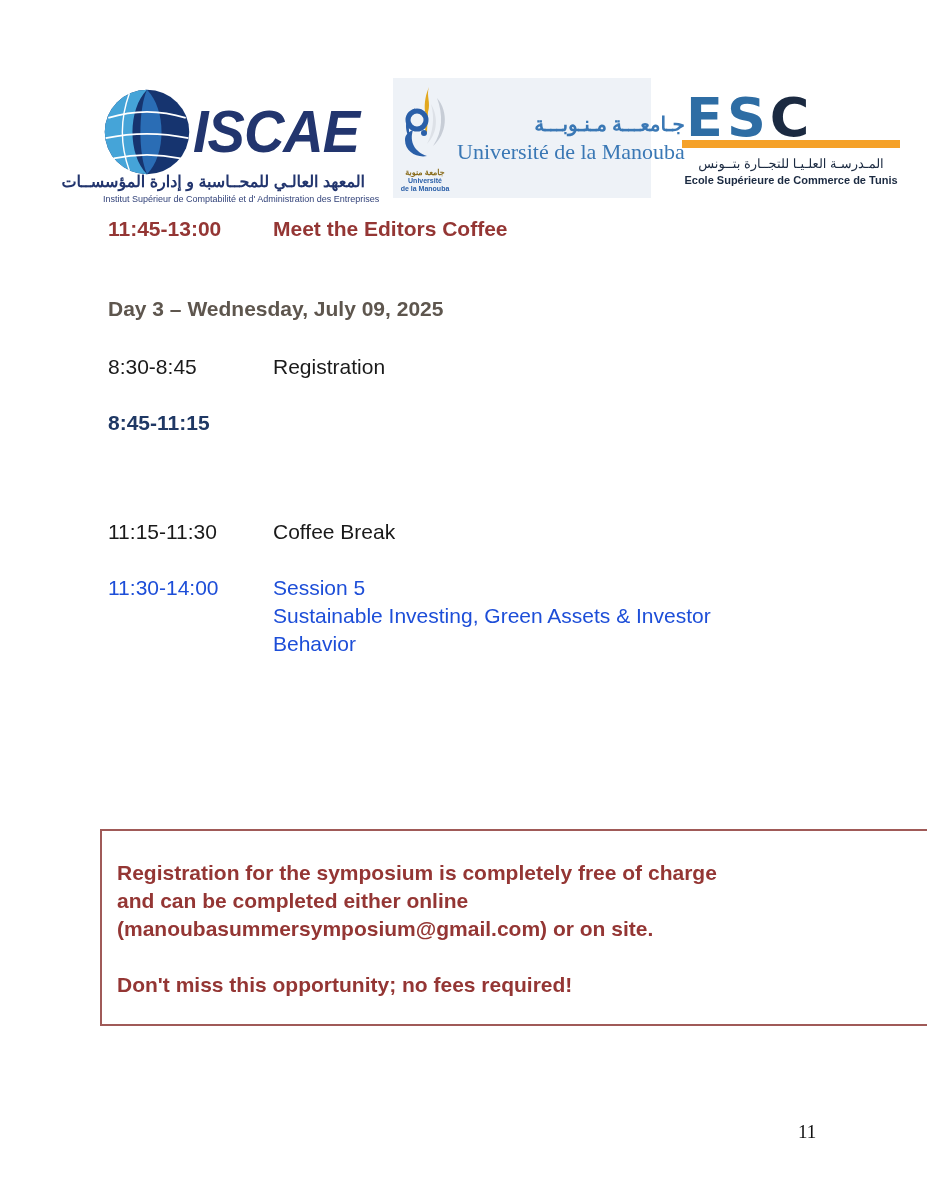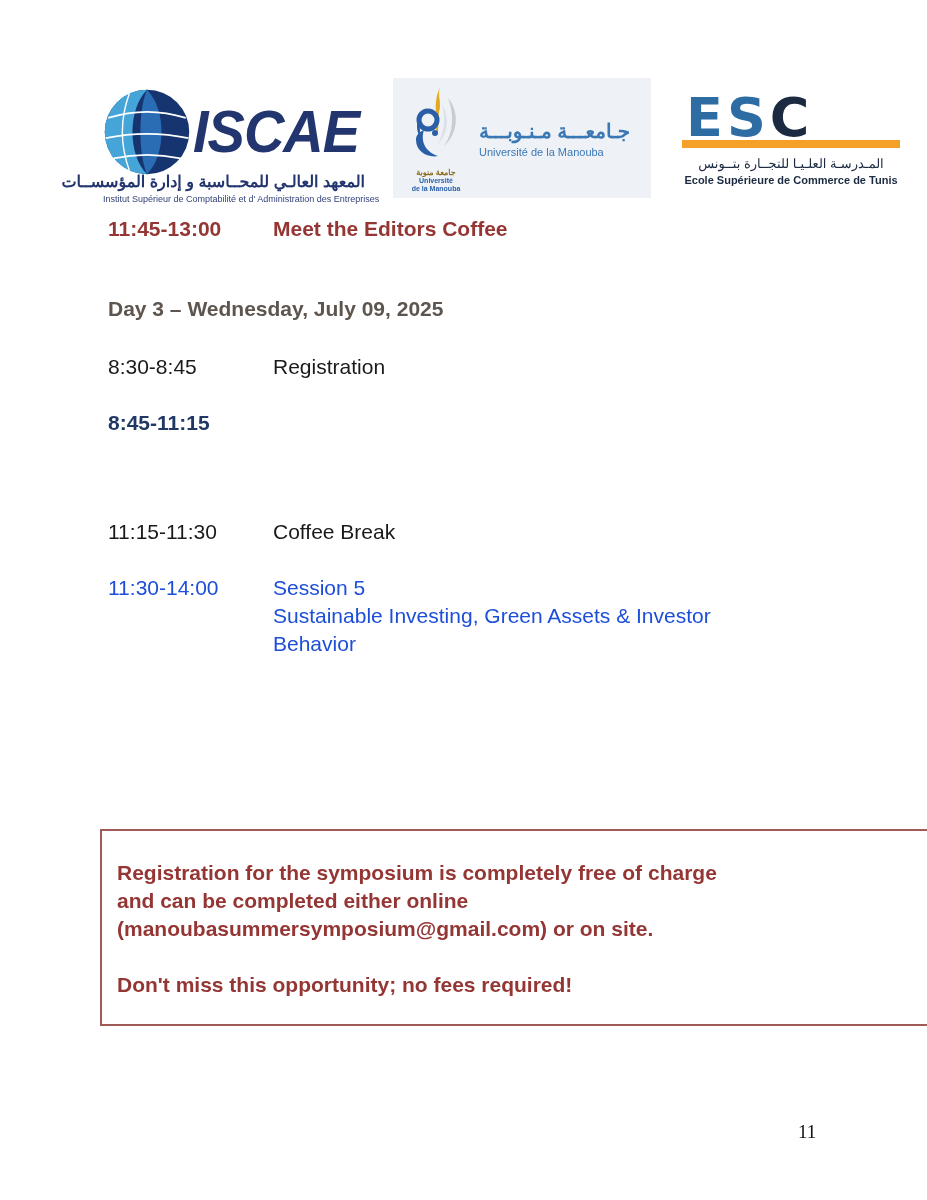--- a/index.html
+++ b/index.html
@@ -36,26 +36,26 @@
 
   
   .manouba {
     position: absolute; left: 393px; top: 78px; width: 258px; height: 120px;
     background: #eef2f7; display: flex; align-items: center;
   }
   .manouba-emblem-wrap { width: 86px; text-align: center; padding-top: 2px; }
   .manouba-emblem { width: 64px; height: 82px; display: block; margin: 0 auto; }
   .manouba-cap-ar { font-size: 8px; color: #8a6d1d; font-weight: bold; direction: rtl; line-height: 9px; }
   .manouba-cap-fr { font-size: 7px; color: #2a5fa8; font-weight: bold; line-height: 8px; }
-  .manouba-text { flex: 1; text-align: left; padding-right: 0; }
+  .manouba-text { flex: 1; text-align: right; padding-right: 6px; font-family: Liberation Serif, serif; }
   .manouba-arabic {
     direction: rtl; font-size: 20px; font-weight: bold; color: #3a78b5;
     white-space: nowrap; line-height: 26px;
   }
-  .manouba-french { font-size: 11px; color: #3a78b5; white-space: nowrap; margin-top: 2px; }
+  .manouba-french { font-size: 22px; color: #3a78b5; white-space: nowrap; margin-top: 2px; }
 
   
   .esc { position: absolute; left: 682px; top: 92px; width: 218px; text-align: center; }
   .esc-letters {
     position: relative; height: 58px; text-align: left; padding-left: 4px;
     font-weight: 900; font-size: 54px; line-height: 52px; letter-spacing: 4px;
     font-family: "DejaVu Sans", sans-serif;
   }
   .esc-es { color: #2e6da4; }
   .esc-c { color: #1b2a41; }

